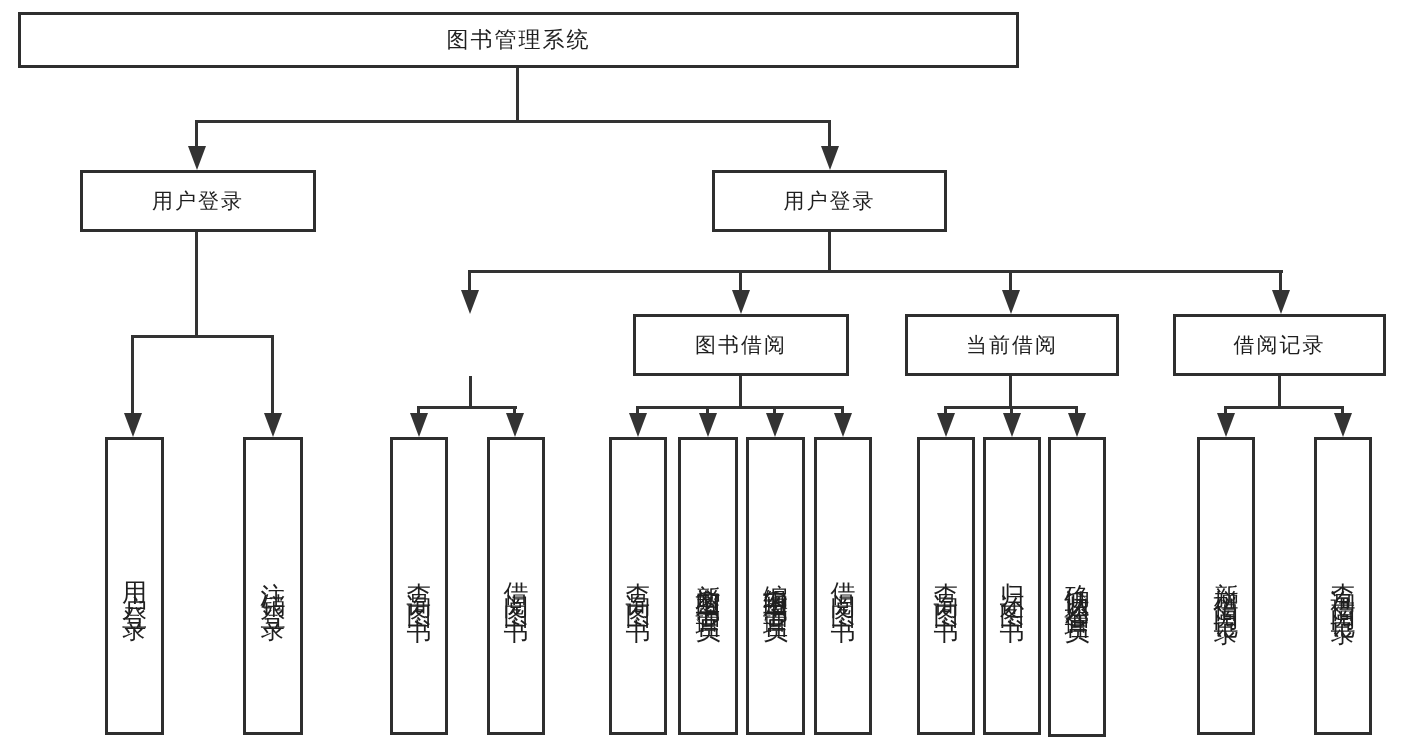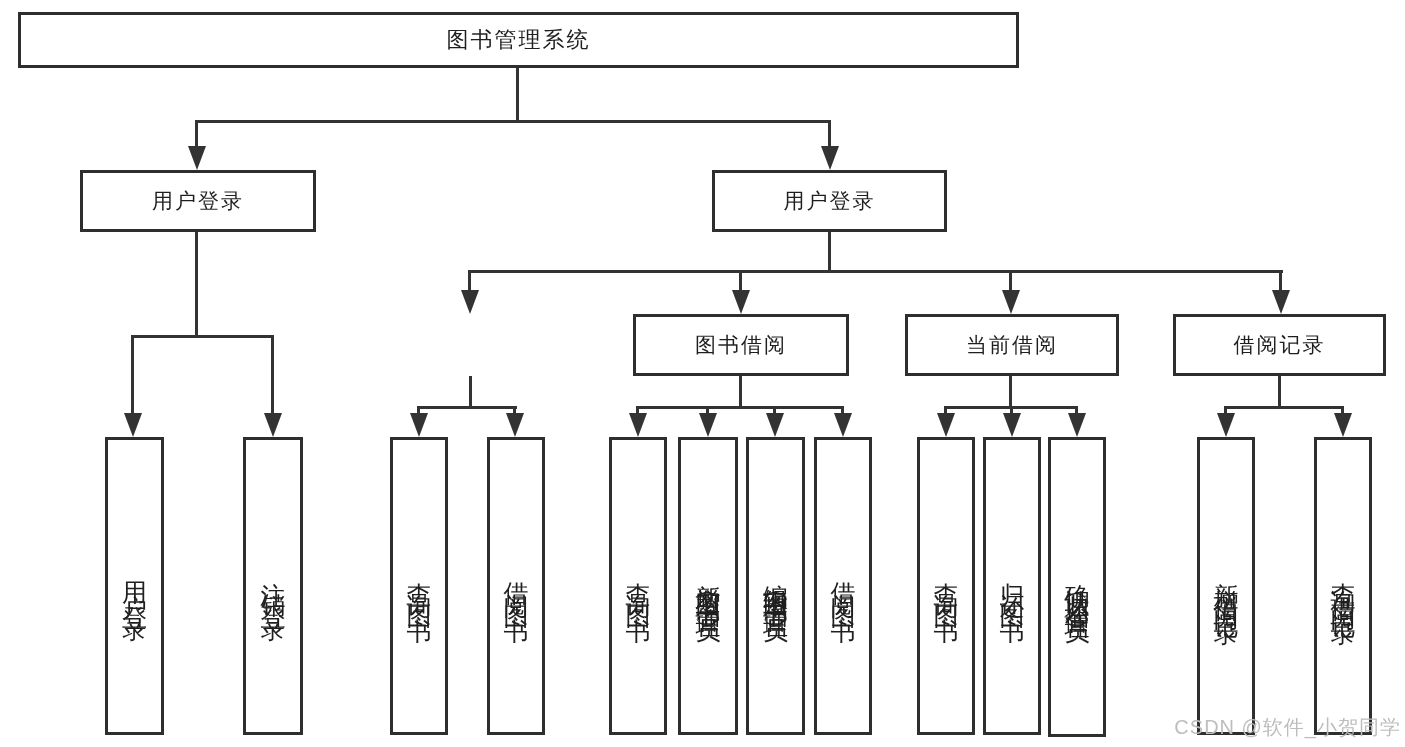--- a/index.html
+++ b/index.html
@@ -179,15 +179,14 @@
     <span class="vlabel" style="letter-spacing: 5px;">确认归还（管理员）</span>
   </div>
 
   <div class="box" style="left:1197px; top:437px; width:58px; height:298px;">
     <span class="vlabel" style="letter-spacing: 8px;">新增借阅记录</span>
   </div>
   <div class="box" style="left:1314px; top:437px; width:58px; height:298px;">
     <span class="vlabel" style="letter-spacing: 8px;">查询借阅记录</span>
   </div>
 
-  <div class="watermark">CSDN @软件_小贺同学</div>
 
 </div>
 
 </body></html>

